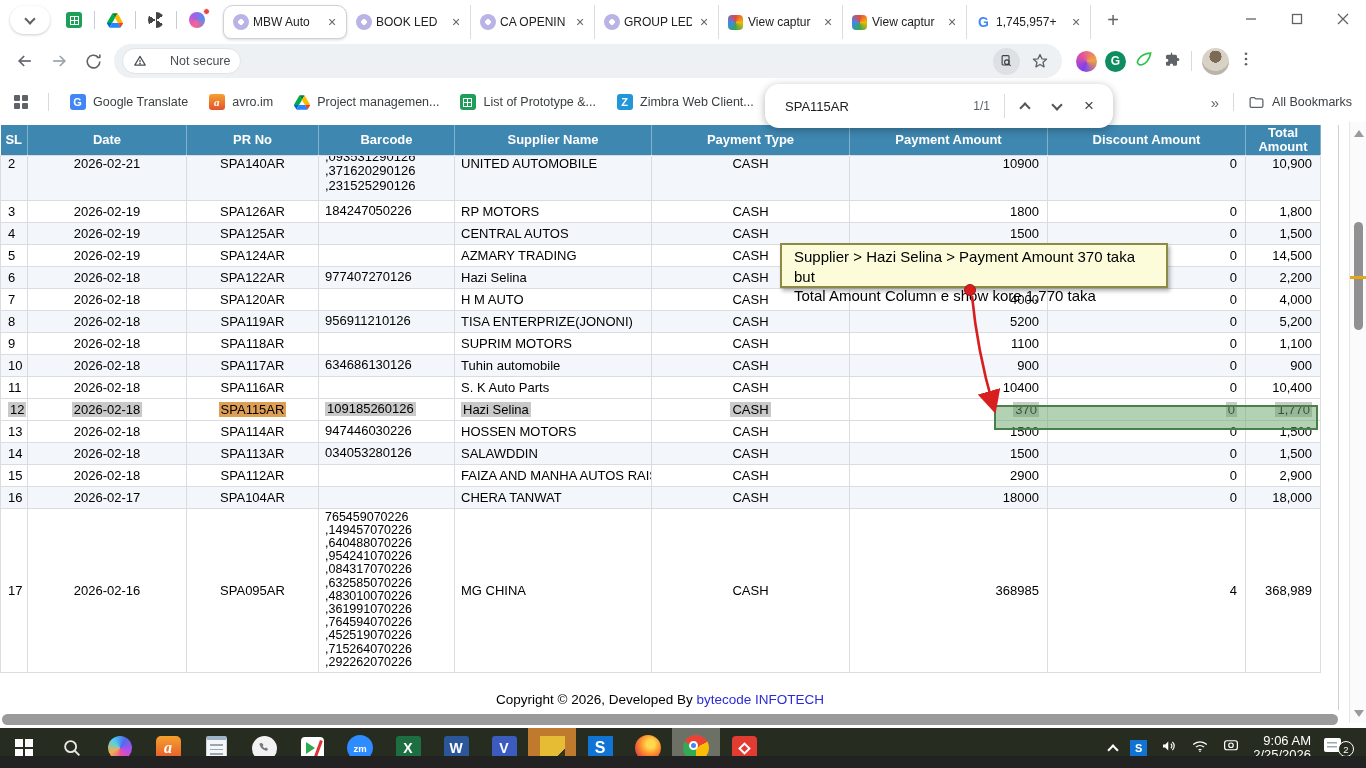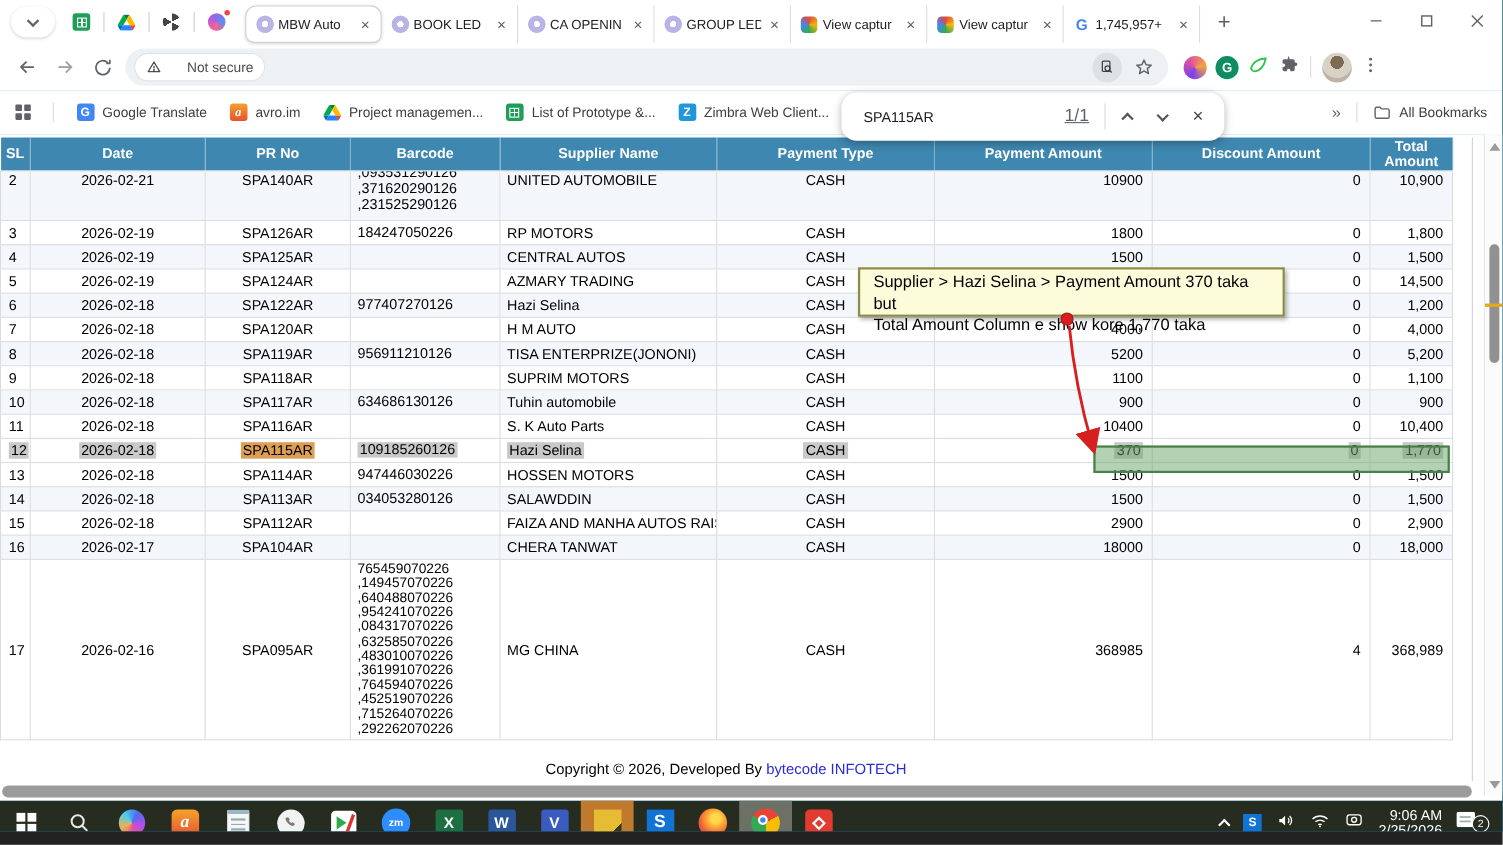--- a/index.html
+++ b/index.html
@@ -45,21 +45,21 @@
   .ic-grid{display:grid;grid-template-columns:6px 6px;grid-template-rows:6px 6px;gap:2px;}
   .ic-grid i{background:#5f6368;border-radius:1px;}
   .bmdiv{width:1px;height:18px;background:#d7dade;}
   .bmright{margin-left:auto;display:flex;align-items:center;gap:14px;}
   .ovf{color:#5f6368;font-size:15px;}
 
   
   .findbar{position:absolute;left:765px;top:84px;width:348px;height:44px;background:#fff;border-radius:14px;
     box-shadow:0 2px 8px rgba(0,0,0,.3);display:flex;align-items:center;padding:0 8px 0 20px;z-index:60;}
   .fb-query{font-size:13px;color:#202124;flex:1;}
-  .fb-count{font-size:16px;color:#5f6368;margin-right:14px;text-decoration:underline;}
+  .fb-count{font-size:12px;color:#5f6368;margin-right:14px;}
   .fb-div{width:1px;height:24px;background:#dadce0;margin-right:4px;}
   .fb-btn{width:32px;height:32px;display:flex;align-items:center;justify-content:center;color:#444;}
   .chevup{width:8px;height:8px;border-left:2px solid #555;border-top:2px solid #555;transform:rotate(45deg);margin-top:3px;}
   .chevdn{width:8px;height:8px;border-left:2px solid #555;border-bottom:2px solid #555;transform:rotate(-45deg);margin-bottom:3px;}
   .fb-close{font-size:17px;color:#444;}
 
   
   .page{position:absolute;left:0;top:122px;width:1366px;height:606px;background:#fff;}
   table.report{position:absolute;left:0;top:3px;width:1320px;border-collapse:collapse;table-layout:fixed;font-size:13px;color:#000;}
   th{background:#3e87b0;color:#fff;height:30px;font-size:13px;font-weight:700;text-align:center;padding:0 2px;line-height:14px;border-right:1px solid rgba(255,255,255,.35);}
@@ -502,21 +502,21 @@
           </tr>
           <tr class="even   ">
             <td class="c-sl"><span class="cellv">6</span></td>
             <td class="c-date"><span class="cellv">2026-02-18</span></td>
             <td class="c-pr"><span class="cellv">SPA122AR</span></td>
             <td class="c-bar"><span class="cellv barcode">977407270126</span></td>
             <td class="c-sup"><span class="cellv">Hazi Selina</span></td>
             <td class="c-type"><span class="cellv">CASH</span></td>
             <td class="c-amt"><span class="cellv"></span></td>
             <td class="c-amt"><span class="cellv">0</span></td>
-            <td class="c-amt"><span class="cellv">1,200</span></td>
+            <td class="c-amt"><span class="cellv">2,200</span></td>
           </tr>
           <tr class="odd   ">
             <td class="c-sl"><span class="cellv">7</span></td>
             <td class="c-date"><span class="cellv">2026-02-18</span></td>
             <td class="c-pr"><span class="cellv">SPA120AR</span></td>
             <td class="c-bar"><span class="cellv barcode"></span></td>
             <td class="c-sup"><span class="cellv">H M AUTO</span></td>
             <td class="c-type"><span class="cellv">CASH</span></td>
             <td class="c-amt"><span class="cellv">4000</span></td>
             <td class="c-amt"><span class="cellv">0</span></td>

